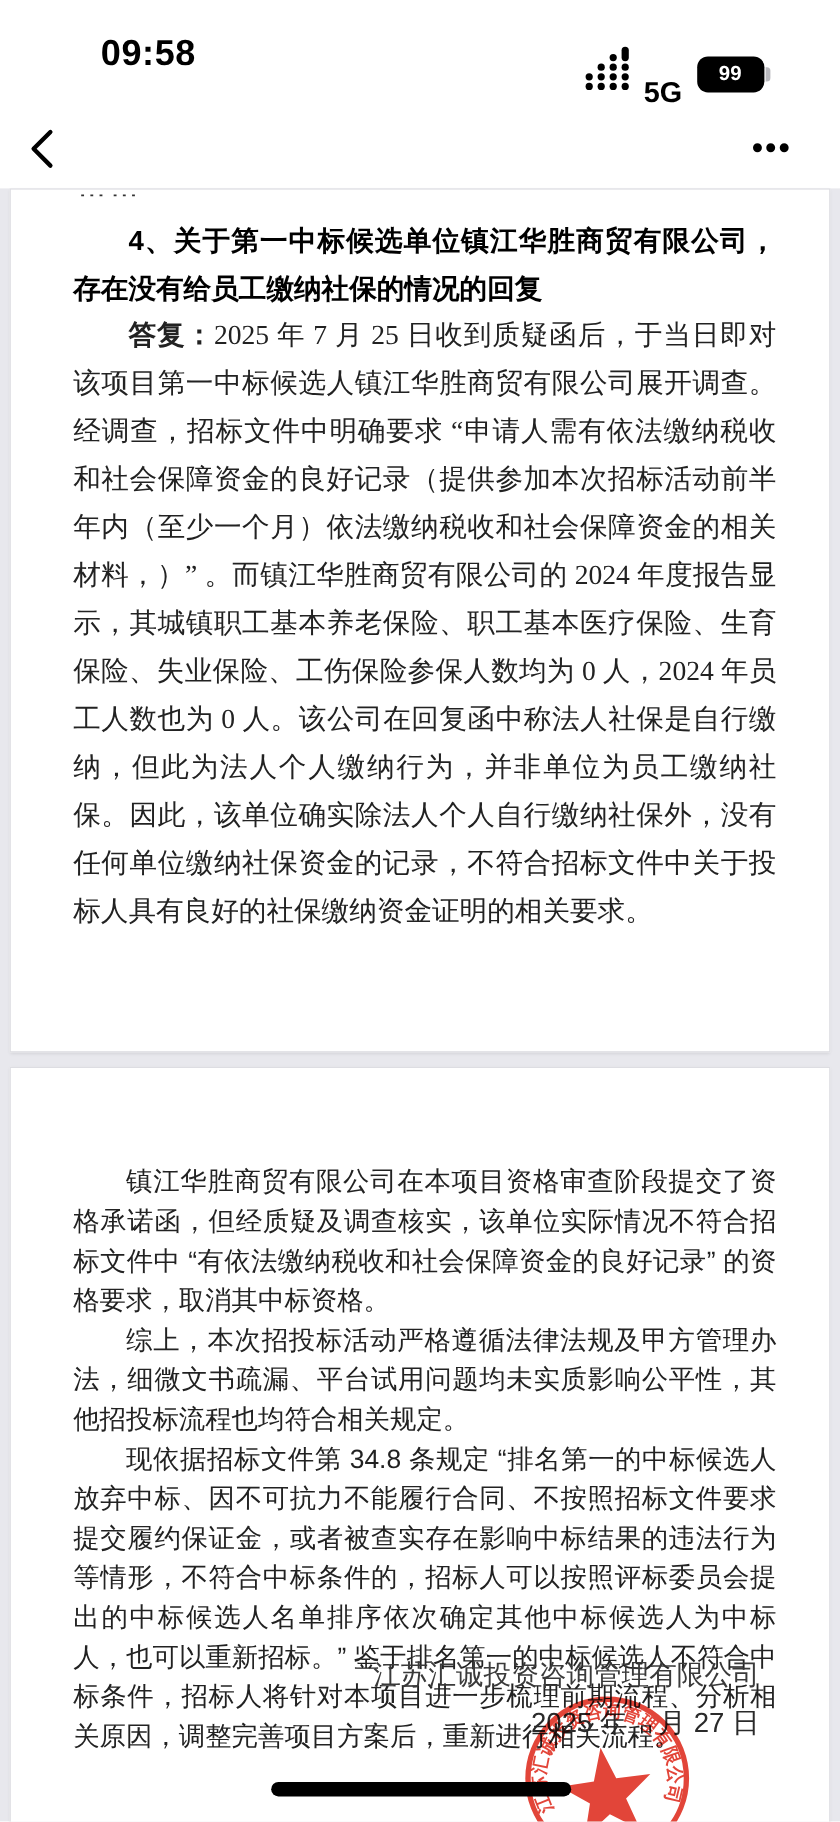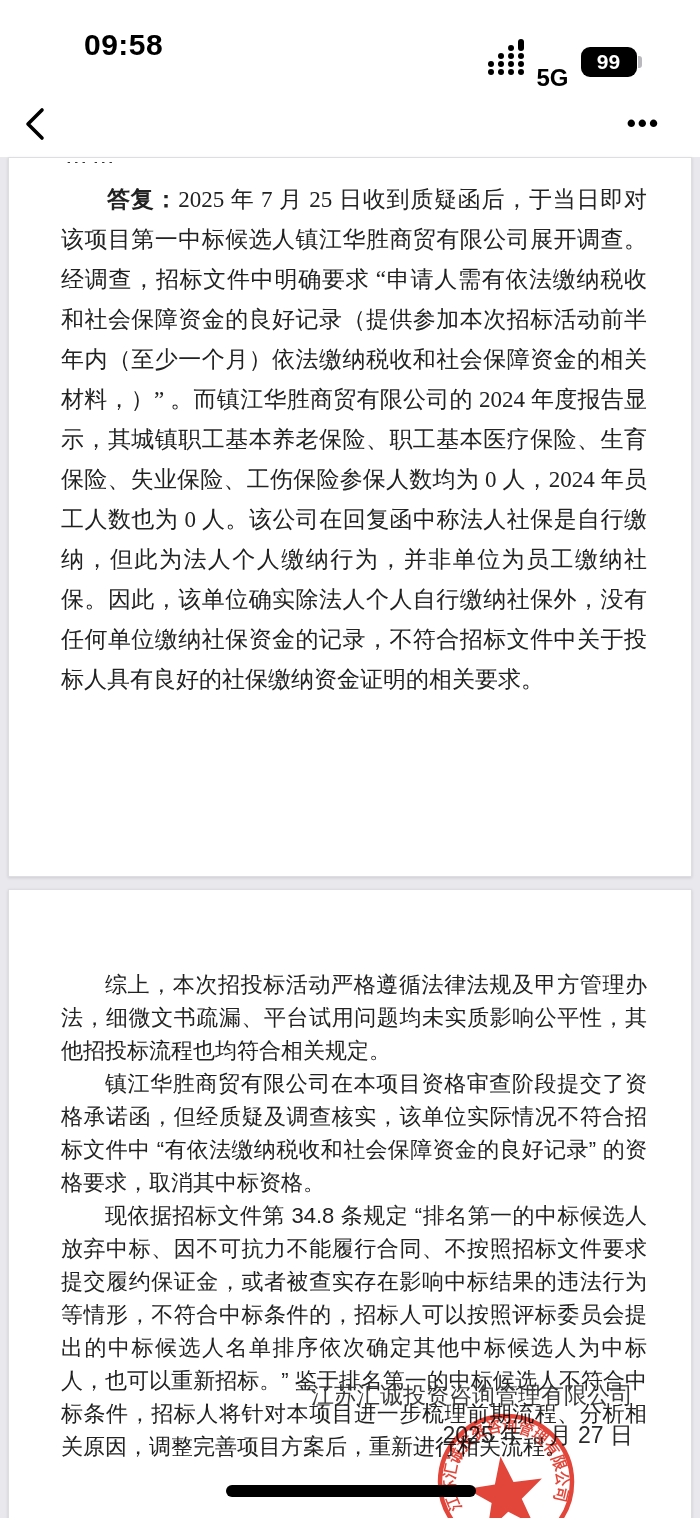--- a/index.html
+++ b/index.html
@@ -25,21 +25,21 @@
     display: flex; align-items: center; gap: 12px;
   }
   .signal { display: flex; align-items: flex-end; gap: 4px; height: 26px; }
   .signal .col { display: flex; flex-direction: column-reverse; gap: 2px; }
   .signal .dot { width: 6px; height: 6px; background: #000; border-radius: 3px; }
   .signal .cap { width: 6px; height: 12px; background: #000; border-radius: 3px; }
   .net-label { font-size: 24px; font-weight: 600; color: #000; margin-top: 32px; }
   .battery { position: relative; display: flex; align-items: center; }
   .battery-body {
     width: 56px; height: 30px; background: #000; border-radius: 9px;
-    color: #fff; font-size: 21px; font-weight: 700;
+    color: #fff; font-size: 17px; font-weight: 700;
     display: flex; align-items: center; justify-content: center;
   }
   .battery-nub {
     width: 4px; height: 12px; background: #b9b9be;
     border-radius: 0 3px 3px 0; margin-left: 1.5px;
   }
 
   
   .nav-bar {
     position: absolute; top: 90px; left: 0; right: 0; height: 67px;
@@ -147,28 +147,29 @@
   <div class="more-btn">•••</div>
 </div>
 
 <div class="doc-area">
 
   <div class="page page-1">
     <div class="clipped-line">
       <span>⋯⋯</span>
     </div>
     <div class="p1-text">
+      <div class="p1-heading">4、关于第一中标候选单位镇江华胜商贸有限公司，存在没有给员工缴纳社保的情况的回复</div>
       <div class="p1-para"><span class="label">答复：</span><span>2025 年 7 月 25 日收到质疑函后，于当日即对该项目第一中标候选人镇江华胜商贸有限公司展开调查。经调查，招标文件中明确要求 “申请人需有依法缴纳税收和社会保障资金的良好记录（提供参加本次招标活动前半年内（至少一个月）依法缴纳税收和社会保障资金的相关材料，）” 。而镇江华胜商贸有限公司的 2024 年度报告显示，其城镇职工基本养老保险、职工基本医疗保险、生育保险、失业保险、工伤保险参保人数均为 0 人，2024 年员工人数也为 0 人。该公司在回复函中称法人社保是自行缴纳，但此为法人个人缴纳行为，并非单位为员工缴纳社保。因此，该单位确实除法人个人自行缴纳社保外，没有任何单位缴纳社保资金的记录，不符合招标文件中关于投标人具有良好的社保缴纳资金证明的相关要求。</span></div>
     </div>
   </div>
 
   <div class="page page-2">
     <div class="p2-text">
+      <div class="p2-para">镇江华胜商贸有限公司在本项目资格审查阶段提交了资格承诺函，但经质疑及调查核实，该单位实际情况不符合招标文件中 “有依法缴纳税收和社会保障资金的良好记录” 的资格要求，取消其中标资格。</div>
       <div class="p2-para">综上，本次招投标活动严格遵循法律法规及甲方管理办法，细微文书疏漏、平台试用问题均未实质影响公平性，其他招投标流程也均符合相关规定。</div>
-      <div class="p2-para">镇江华胜商贸有限公司在本项目资格审查阶段提交了资格承诺函，但经质疑及调查核实，该单位实际情况不符合招标文件中 “有依法缴纳税收和社会保障资金的良好记录” 的资格要求，取消其中标资格。</div>
       <div class="p2-para">现依据招标文件第 34.8 条规定 “排名第一的中标候选人放弃中标、因不可抗力不能履行合同、不按照招标文件要求提交履约保证金，或者被查实存在影响中标结果的违法行为等情形，不符合中标条件的，招标人可以按照评标委员会提出的中标候选人名单排序依次确定其他中标候选人为中标人，也可以重新招标。” 鉴于排名第一的中标候选人不符合中标条件，招标人将针对本项目进一步梳理前期流程、分析相关原因，调整完善项目方案后，重新进行相关流程。</div>
     </div>
     <div class="sign-block">
       <div class="company-line">江苏汇诚投资咨询管理有限公司</div>
       <div class="date-line">2025 年    月 27 日</div>
     </div>
   </div>
 
 </div>
 

